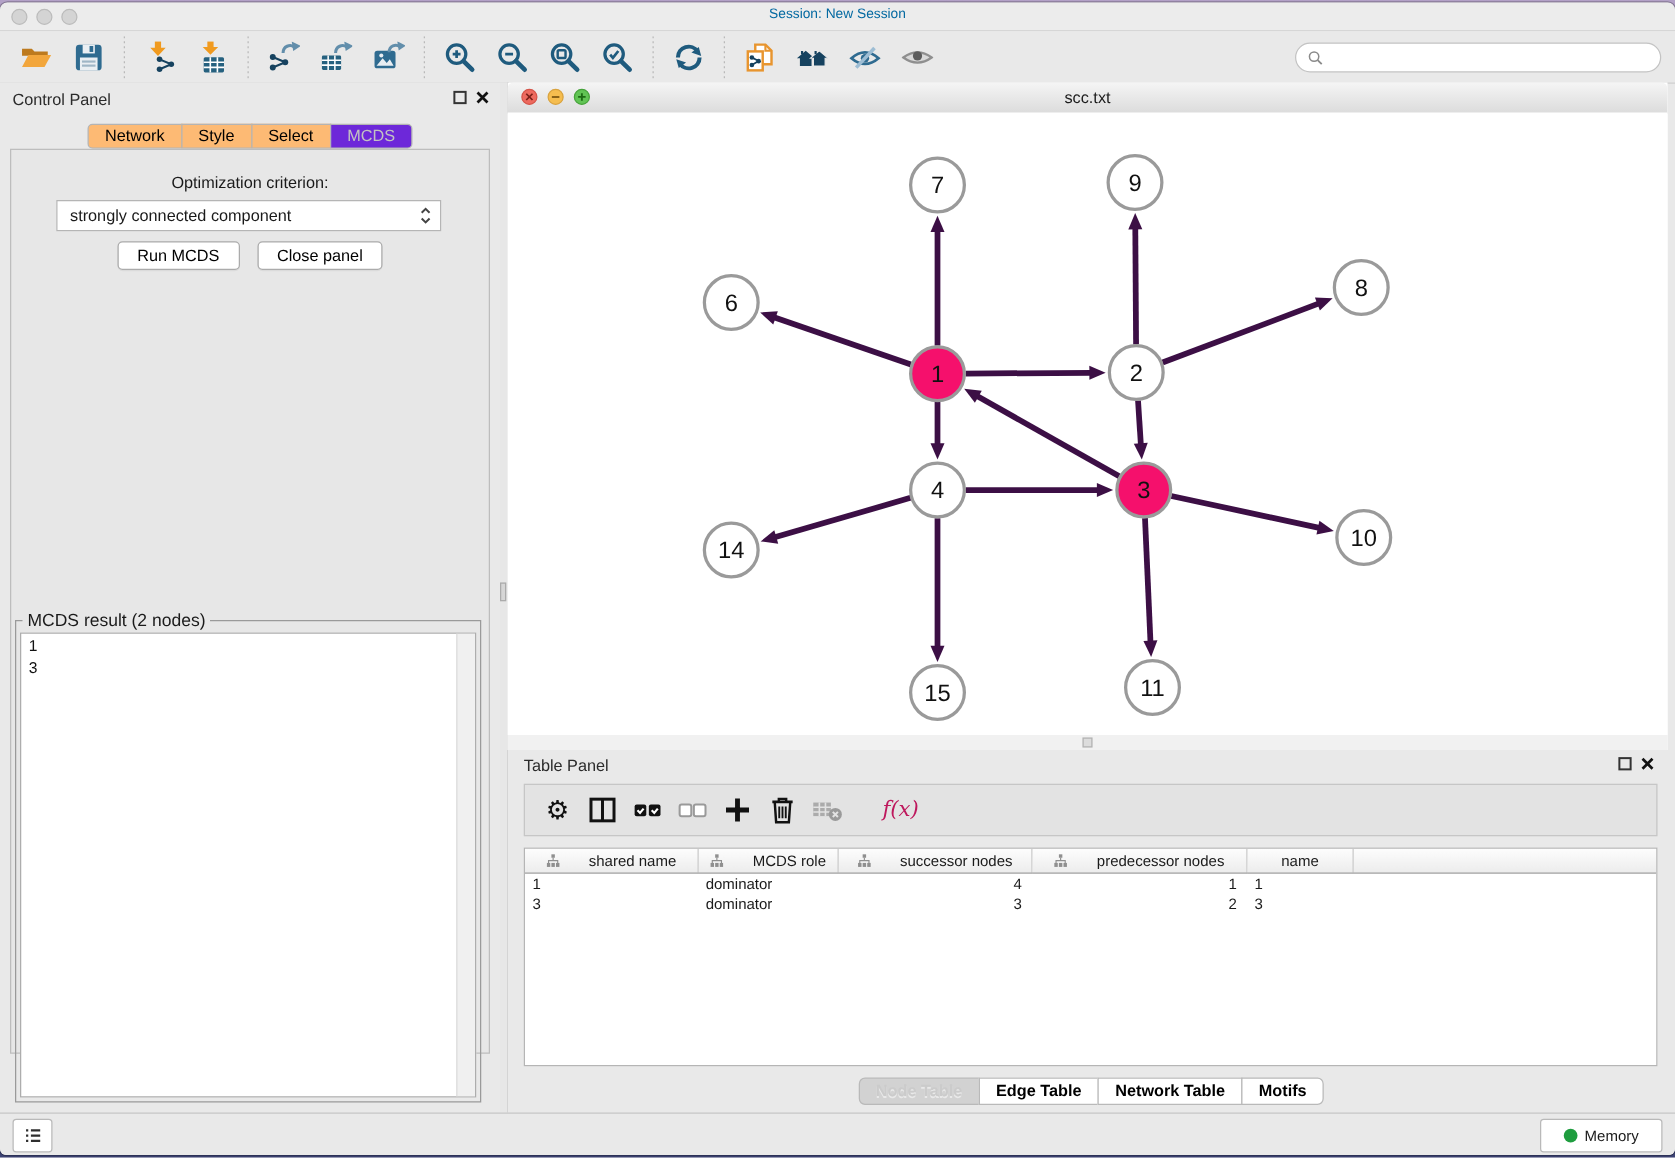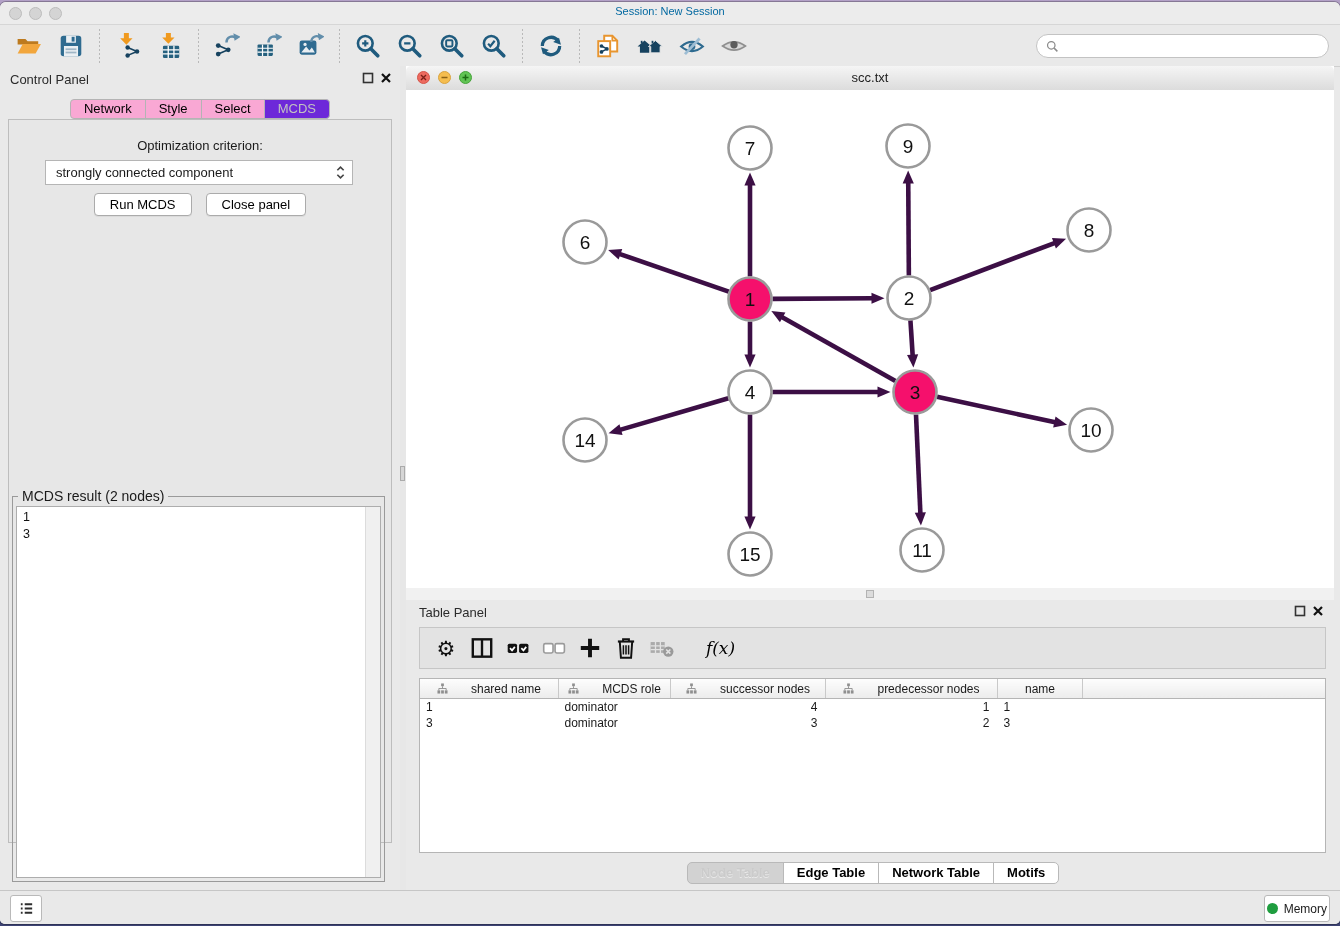--- a/index.html
+++ b/index.html
@@ -27,21 +27,21 @@
   .searchbox{position:absolute;right:11px;top:9px;width:293px;height:24px;background:#fff;border:1px solid #c3c3c3;border-radius:13px;display:flex;align-items:center;box-sizing:border-box;}
   .searchbox svg{width:13px;height:13px;margin-left:9px;flex:none;}
   .searchbox input{border:0;outline:none;background:transparent;flex:1;font-size:13px;padding:0 8px 0 5px;font-family:"Liberation Sans",sans-serif;}
   
   .control-panel{position:absolute;left:0;top:64px;width:400px;bottom:33px;background:#e9e9e9;}
   .panel-head{position:absolute;left:0;top:0;right:0;height:26px;}
   .panel-title{position:absolute;left:10px;top:6px;font-size:13px;color:#2b2b2b;}
   .panel-btns{position:absolute;right:8px;top:6px;display:flex;gap:6px;align-items:center;}
   .wicon{width:12px;height:12px;display:block;cursor:pointer;}
   .ctabs{position:absolute;left:0;top:33px;right:0;display:flex;justify-content:center;}
-  .ctab{height:20px;line-height:18px;padding:0 13px;font-size:13px;background:#f9a8d4;border:1px solid #b4b4b4;margin-left:-1px;cursor:pointer;font-family:"Liberation Sans",sans-serif;}
+  .ctab{height:20px;line-height:18px;padding:0 13px;font-size:13px;background:#fdba74;border:1px solid #b4b4b4;margin-left:-1px;cursor:pointer;font-family:"Liberation Sans",sans-serif;}
   .ctab:first-child{border-radius:4px 0 0 4px;margin-left:0;}
   .ctab:last-child{border-radius:0 4px 4px 0;}
   .ctab-disabled{background:#6d28d9;color:#c2c2c2;}
   .cp-body{position:absolute;left:8px;right:8px;top:53px;bottom:48px;background:#e7e7e7;border:1px solid #bdbdbd;}
   .opt-label{position:absolute;left:0;right:0;top:72px;text-align:center;font-size:13px;}
   .dropdown{position:absolute;left:45px;right:47px;top:94px;height:23px;background:#fff;border:1px solid #b5b5b5;border-radius:0;display:flex;align-items:center;cursor:pointer;}
   .dropdown .dd-text{flex:1;font-size:13px;padding-left:10px;}
   .dropdown svg{width:9px;height:15px;margin-right:7px;flex:none;}
   .cp-buttons{position:absolute;left:0;right:0;top:127px;display:flex;justify-content:center;gap:14px;}
   .btn{height:23px;background:#fff;border:1px solid #ababab;border-radius:4px;font-size:13px;padding:0 15px;cursor:pointer;font-family:"Liberation Sans",sans-serif;box-shadow:0 1px 0 rgba(0,0,0,.05);}
@@ -62,39 +62,39 @@
   .net-canvas{position:absolute;left:0;top:24px;right:0;height:498px;background:#fff;}
   .net-bottom{position:absolute;left:0;bottom:0;right:0;height:12px;background:#f1f1f1;}
   .net-bottom .handle{position:absolute;left:50%;top:2px;width:8px;height:8px;margin-left:-4px;background:#dcdcdc;border:1px solid #b3b3b3;box-sizing:border-box;}
   
   .table-panel{position:absolute;left:406px;top:598px;right:0;bottom:33px;background:#e9e9e9;}
   .tp-title{position:absolute;left:13px;top:5px;font-size:13px;color:#2b2b2b;}
   .tp-btns{position:absolute;right:16px;top:5px;display:flex;gap:6px;align-items:center;}
   .tp-toolbar{position:absolute;left:13px;right:14px;top:27px;height:42px;background:#e3e3e3;border:1px solid #c6c6c6;display:flex;align-items:center;padding-left:8px;box-sizing:border-box;}
   .tt-btn{width:36px;height:34px;border:0;background:transparent;display:flex;align-items:center;justify-content:center;padding:0;cursor:pointer;}
   .tt-btn .glyph{font-size:21px;color:#111;line-height:1;}
-  .tt-btn .fx{font-family:"DejaVu Serif",serif;font-style:italic;font-size:17px;color:#000000;margin-left:45px;}
+  .tt-btn .fx{font-family:"DejaVu Serif",serif;font-style:italic;font-size:17px;color:#be185d;margin-left:45px;}
   .tt-btn[disabled]{cursor:default;}
   .tablewrap{position:absolute;left:13px;right:14px;top:78px;bottom:38px;background:#fff;border:1px solid #b5b5b5;overflow:hidden;}
   table.grid{border-collapse:collapse;table-layout:fixed;width:100%;font-size:12px;}
   table.grid th{height:19px;font-weight:normal;background:linear-gradient(#fdfdfd,#ececec);border-bottom:1px solid #b5b5b5;border-right:1px solid #c9c9c9;padding:0;white-space:nowrap;overflow:hidden;}
   table.grid th .hwrap{display:flex;align-items:center;justify-content:center;gap:23px;}
   table.grid th svg{width:11px;height:11px;flex:none;}
   table.grid td{height:16px;padding:0 8px 0 6px;white-space:nowrap;overflow:hidden;}
   td.ar{text-align:right;} td.al{text-align:left;}
   .tp-tabs{position:absolute;left:0;right:0;bottom:7px;display:flex;justify-content:center;}
   .ttab{height:22px;line-height:20px;padding:0 13px;font-size:13px;font-weight:bold;background:#fff;border:1px solid #b9b9b9;margin-left:-1px;cursor:pointer;font-family:"Liberation Sans",sans-serif;}
   .ttab:first-child{border-radius:5px 0 0 5px;margin-left:0;}
   .ttab:last-child{border-radius:0 5px 5px 0;}
   .ttab-sel{background:#d2d2d2;color:#cbcbcb;text-shadow:0 1px 0 #e9e9e9;}
   
   .statusbar{position:absolute;left:0;bottom:0;right:0;height:33px;background:#e9e9e9;border-top:1px solid #c6c6c6;}
   .sb-left{position:absolute;left:10px;top:4px;width:30px;height:25px;background:#fff;border:1px solid #b9b9b9;border-radius:3px;display:flex;align-items:center;justify-content:center;cursor:pointer;}
   .sb-left svg{width:17px;height:17px;}
-  .sb-mem{position:absolute;right:10px;top:4px;height:25px;background:#fff;border:1px solid #b9b9b9;border-radius:3px;display:flex;align-items:center;gap:6px;padding:0 2px;cursor:pointer;}
+  .sb-mem{position:absolute;right:10px;top:4px;height:25px;background:#fff;border:1px solid #b9b9b9;border-radius:3px;display:flex;align-items:center;gap:6px;padding:0 18px;cursor:pointer;}
   .memdot{width:11px;height:11px;border-radius:50%;background:#1f9d3f;}
   .sb-mem span{font-size:12px;}
 </style>
 </head>
 <body>
 
 <svg style="position:absolute;width:0;height:0" aria-hidden="true">
   <defs>
     <symbol id="s-folder" viewBox="0 0 24 24">
       <path d="M1.5 5.5h7.2l2 2h9.8v3.2h-19z" fill="#bd7a1e"></path>

